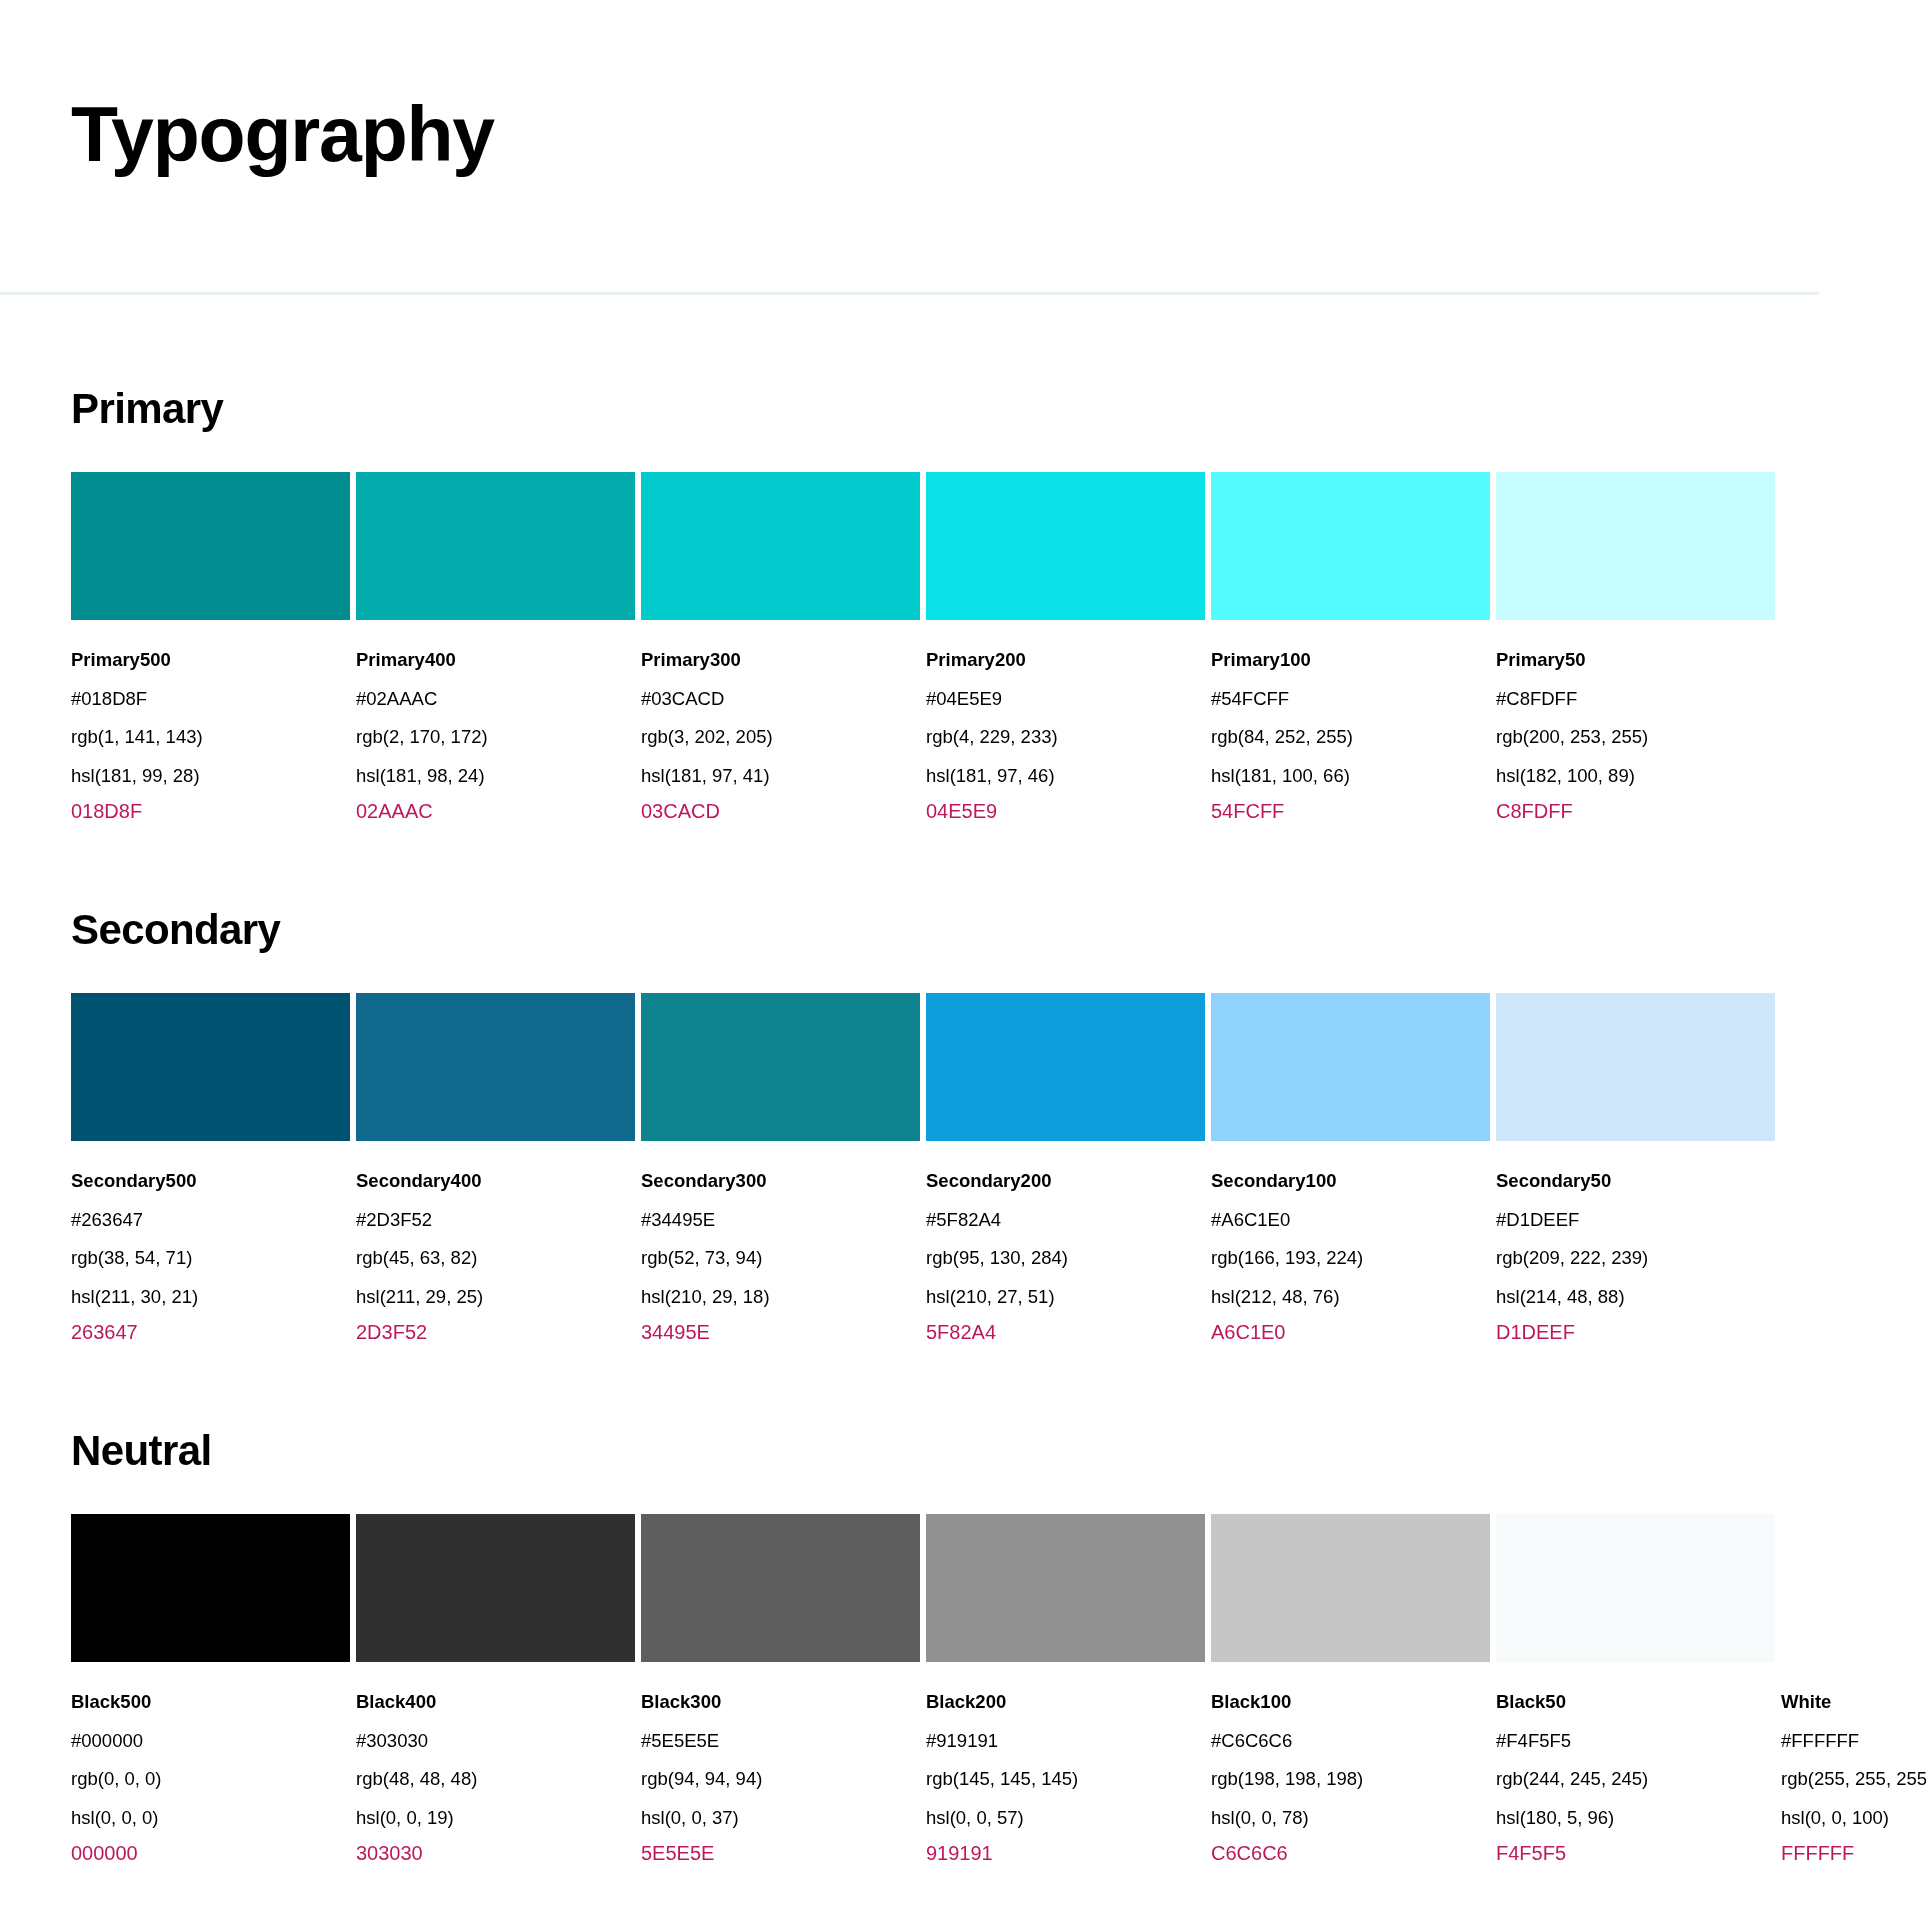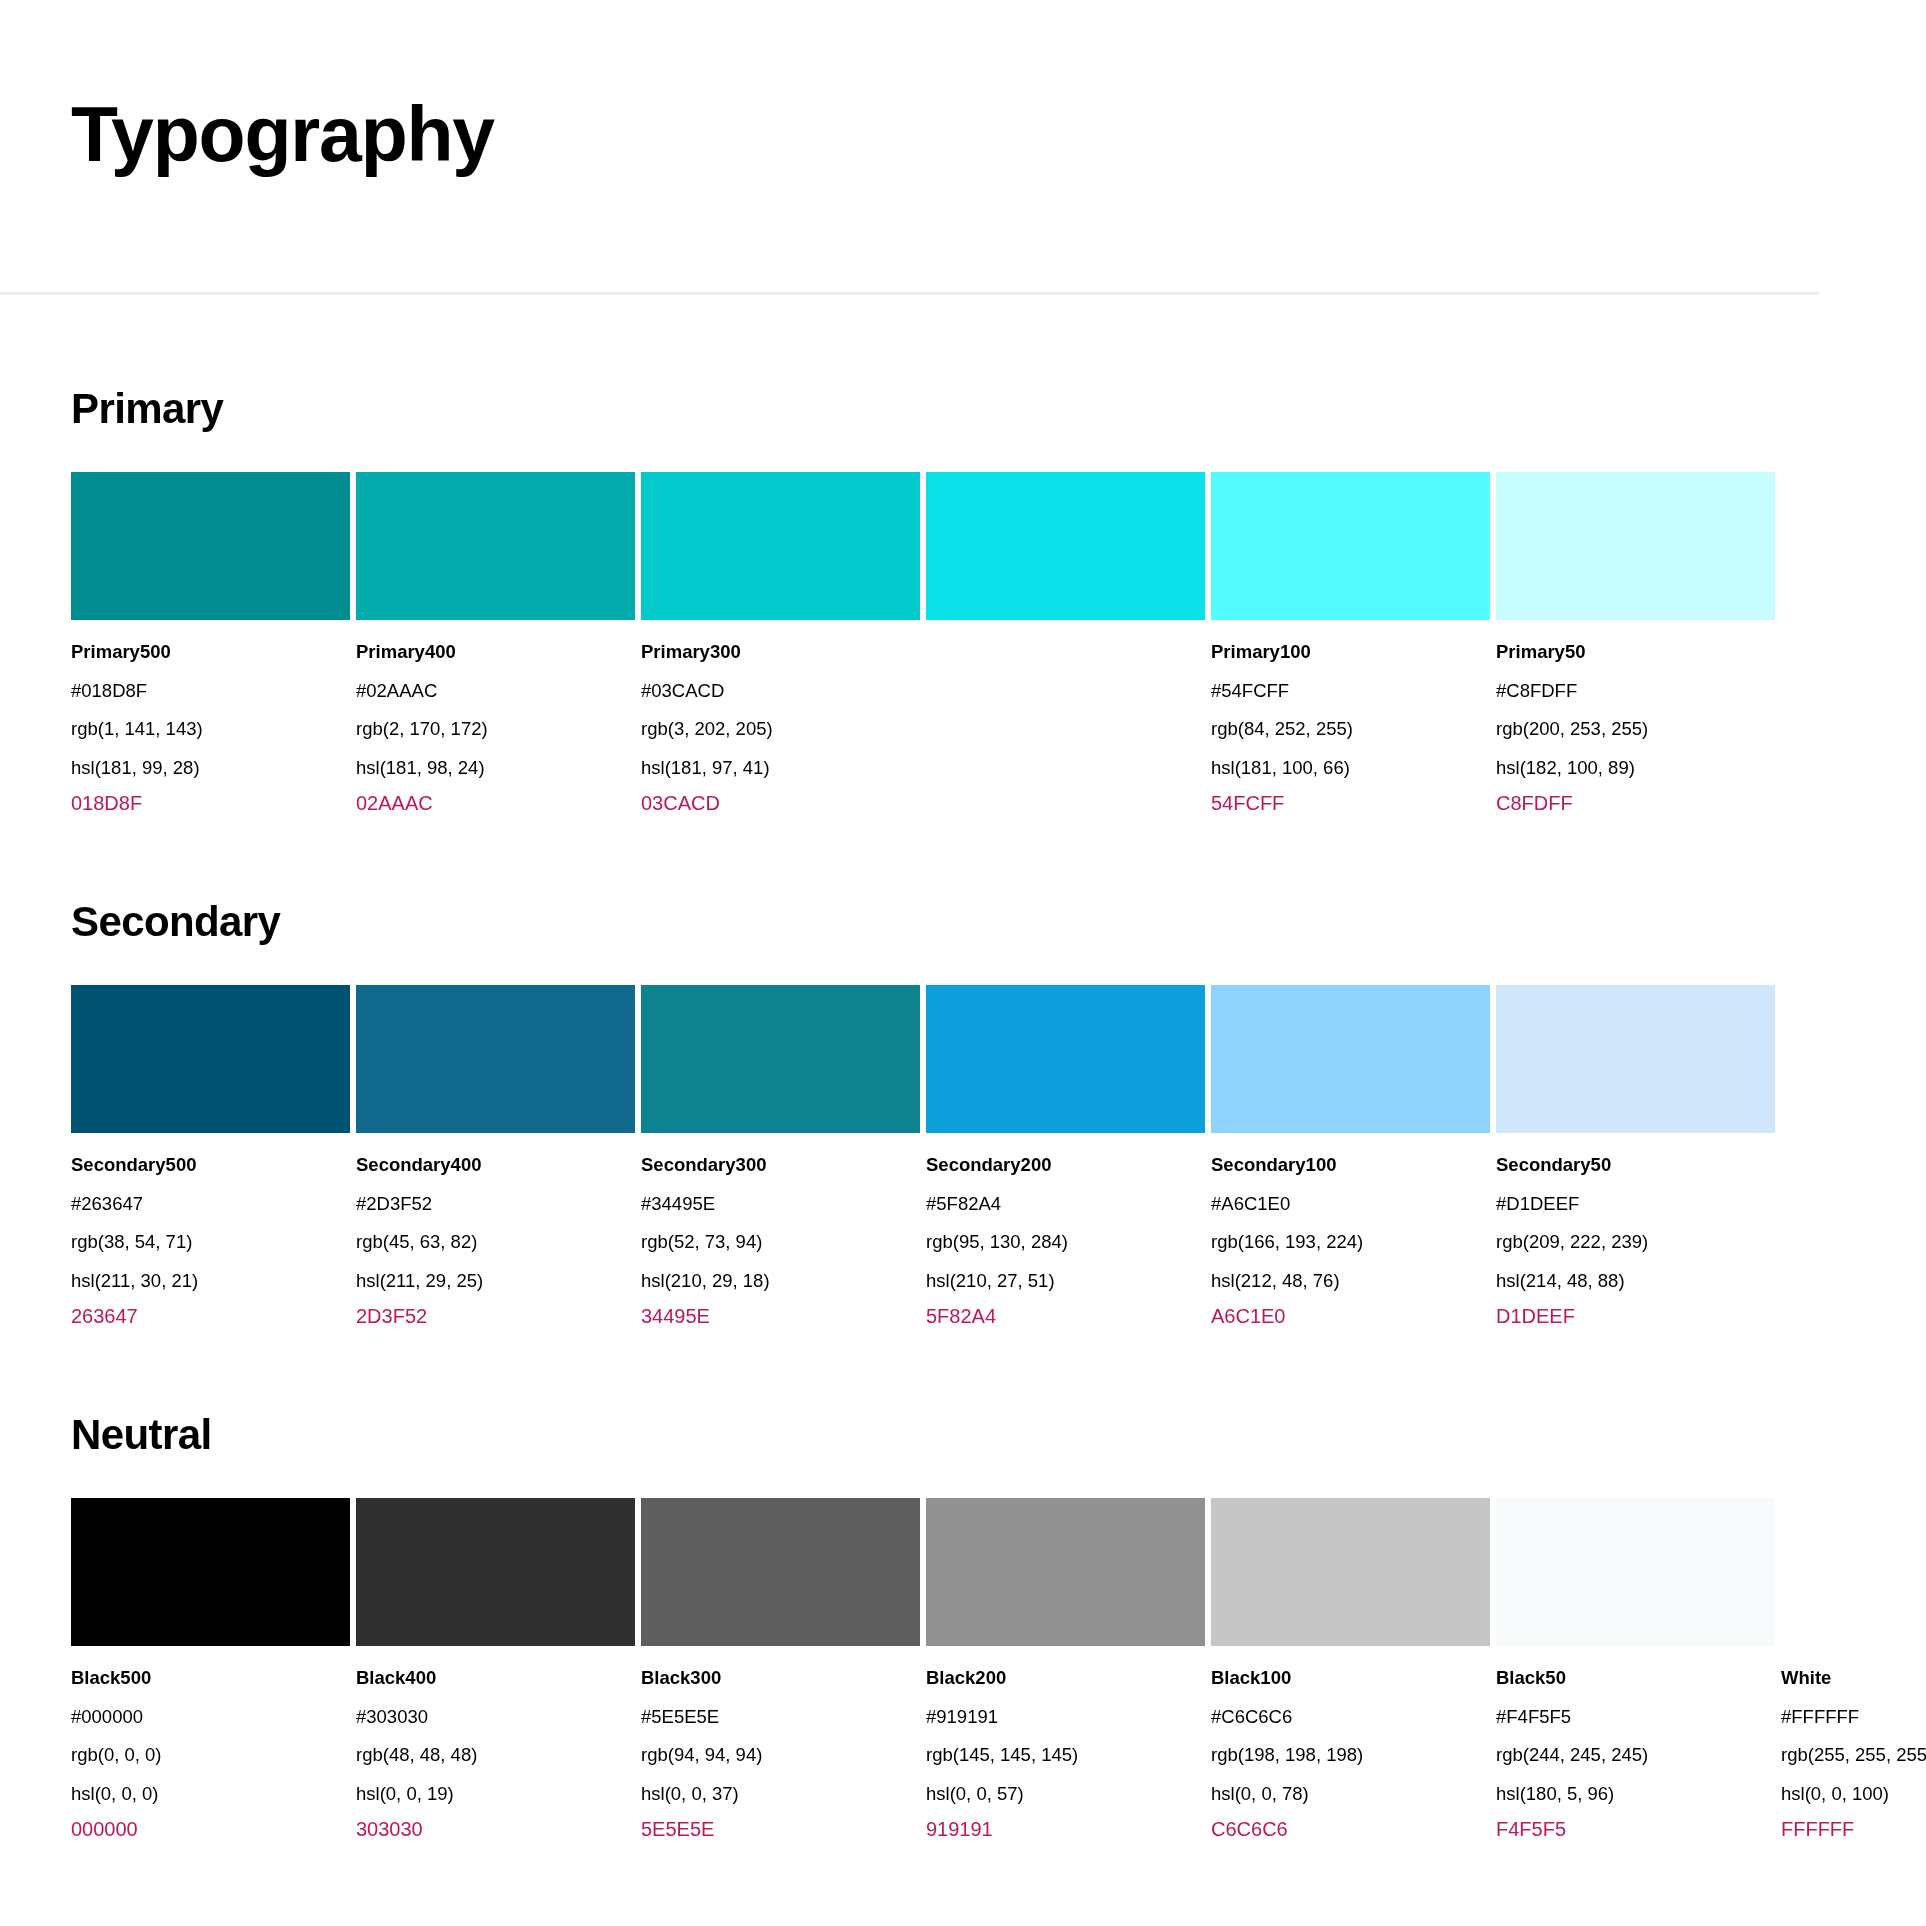--- a/index.html
+++ b/index.html
@@ -69,21 +69,21 @@
     flex: 0 0 285px;
   }
 
   .swatch-chip {
     width: 279px;
     height: 148px;
     display: block;
   }
   .swatch-chip.is-empty { background: transparent; }
 
-  .swatch-meta { padding-top: 23px; }
+  .swatch-meta { padding-top: 31px; }
 
   .swatch-name {
     font-size: 18.5px;
     font-weight: bold;
     line-height: 1.0;
     color: #000000;
     white-space: nowrap;
     margin-bottom: 16px;
   }
   .swatch-hex,
@@ -143,20 +143,27 @@
           <div class="swatch-meta">
             <div class="swatch-name">Primary300</div>
             <div class="swatch-hex">#03CACD</div>
             <div class="swatch-rgb">rgb(3, 202, 205)</div>
             <div class="swatch-hsl">hsl(181, 97, 41)</div>
             <div class="swatch-sub">03CACD</div>
           </div>
         </div>
         <div class="swatch-col">
           <div class="swatch-chip" style="background: rgb(11, 226, 232);"></div>
+          <div class="swatch-meta">
+            <div class="swatch-name">Primary200</div>
+            <div class="swatch-hex">#04E5E9</div>
+            <div class="swatch-rgb">rgb(4, 229, 233)</div>
+            <div class="swatch-hsl">hsl(181, 97, 46)</div>
+            <div class="swatch-sub">04E5E9</div>
+          </div>
         </div>
         <div class="swatch-col">
           <div class="swatch-chip" style="background: rgb(84, 252, 255);"></div>
           <div class="swatch-meta">
             <div class="swatch-name">Primary100</div>
             <div class="swatch-hex">#54FCFF</div>
             <div class="swatch-rgb">rgb(84, 252, 255)</div>
             <div class="swatch-hsl">hsl(181, 100, 66)</div>
             <div class="swatch-sub">54FCFF</div>
           </div>

